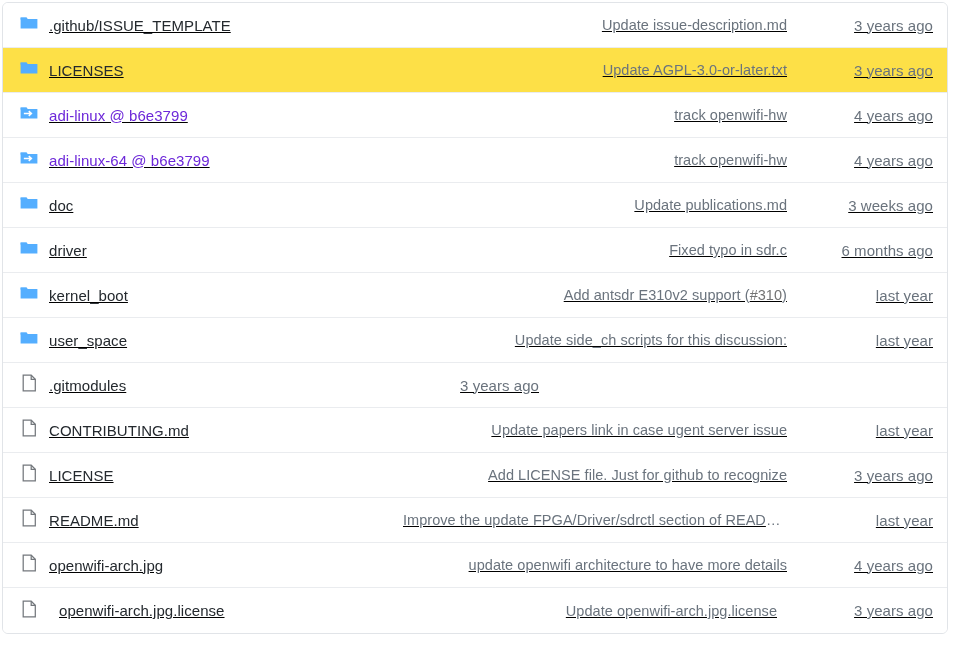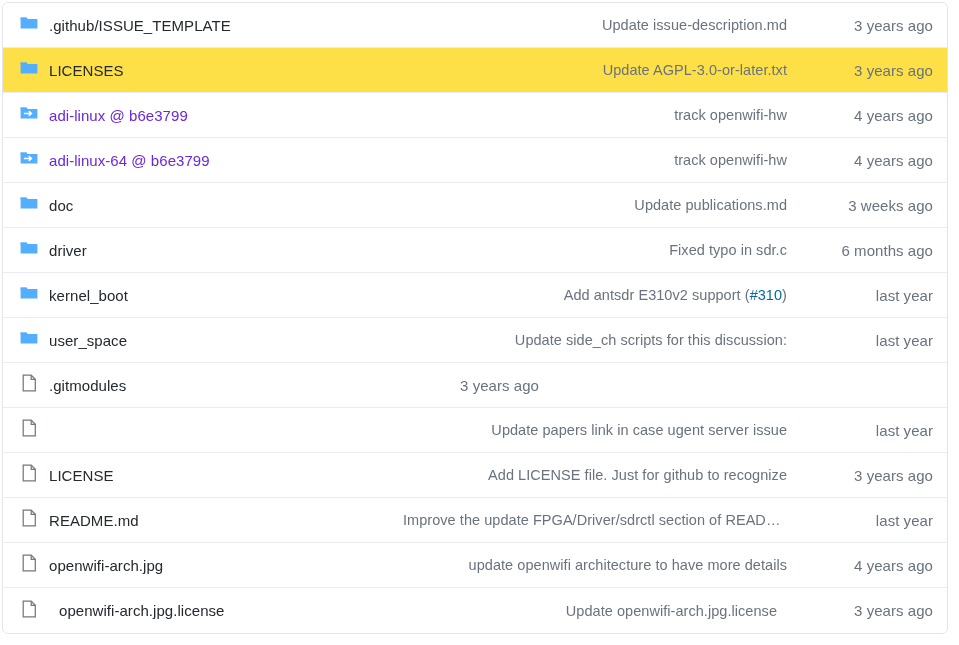--- a/index.html
+++ b/index.html
@@ -18,20 +18,21 @@
   #file-table {
     position: absolute;
     left: 2px;
     top: 2px;
     width: 946px;
     border: 1px solid #e1e4e8;
     border-radius: 6px;
     box-sizing: border-box;
     background: #ffffff;
     overflow: hidden;
+    text-decoration: underline;
   }
 
   .row {
     display: flex;
     align-items: center;
     height: 45px;
     border-bottom: 1px solid #eaecef;
     box-sizing: border-box;
     background: #ffffff;
   }
@@ -72,21 +73,21 @@
     font-size: 14.5px;
     color: #6a737d;
     white-space: nowrap;
     overflow: hidden;
     text-overflow: ellipsis;
     padding-right: 10px;
     letter-spacing: 0.05px;
     text-align: right;
   }
   .cell-msg .issue-link {
-    color: #0369a1;
+    color: #737373;
     margin-top: 16px;
   }
 
   .cell-time {
     flex: 0 0 150px;
     width: 150px;
     text-align: right;
     padding-right: 14px;
     box-sizing: border-box;
     font-size: 15px;
@@ -203,20 +204,21 @@
       <div class="cell-name">.gitmodules</div>
       <div class="cell-time">3 years ago</div>
     </div>
     <div class="row">
       <div class="cell-icon">
         <span class="ico"><svg width="15" height="18" viewBox="0 0 15 18" xmlns="http://www.w3.org/2000/svg">
             <path d="M1.2 1.2 H9.2 L13.3 5.3 V16.8 H1.2 Z" fill="#ffffff" stroke="#73777c" stroke-width="1.25" stroke-linejoin="miter"></path>
             <path d="M9.2 1.2 V5.3 H13.3" fill="none" stroke="#73777c" stroke-width="1.25"></path>
           </svg></span>
       </div>
+      <div class="cell-name">CONTRIBUTING.md</div>
       <div class="cell-msg">Update papers link in case ugent server issue</div>
       <div class="cell-time">last year</div>
     </div>
     <div class="row">
       <div class="cell-icon">
         <span class="ico"><svg width="15" height="18" viewBox="0 0 15 18" xmlns="http://www.w3.org/2000/svg">
             <path d="M1.2 1.2 H9.2 L13.3 5.3 V16.8 H1.2 Z" fill="#ffffff" stroke="#73777c" stroke-width="1.25" stroke-linejoin="miter"></path>
             <path d="M9.2 1.2 V5.3 H13.3" fill="none" stroke="#73777c" stroke-width="1.25"></path>
           </svg></span>
       </div>

